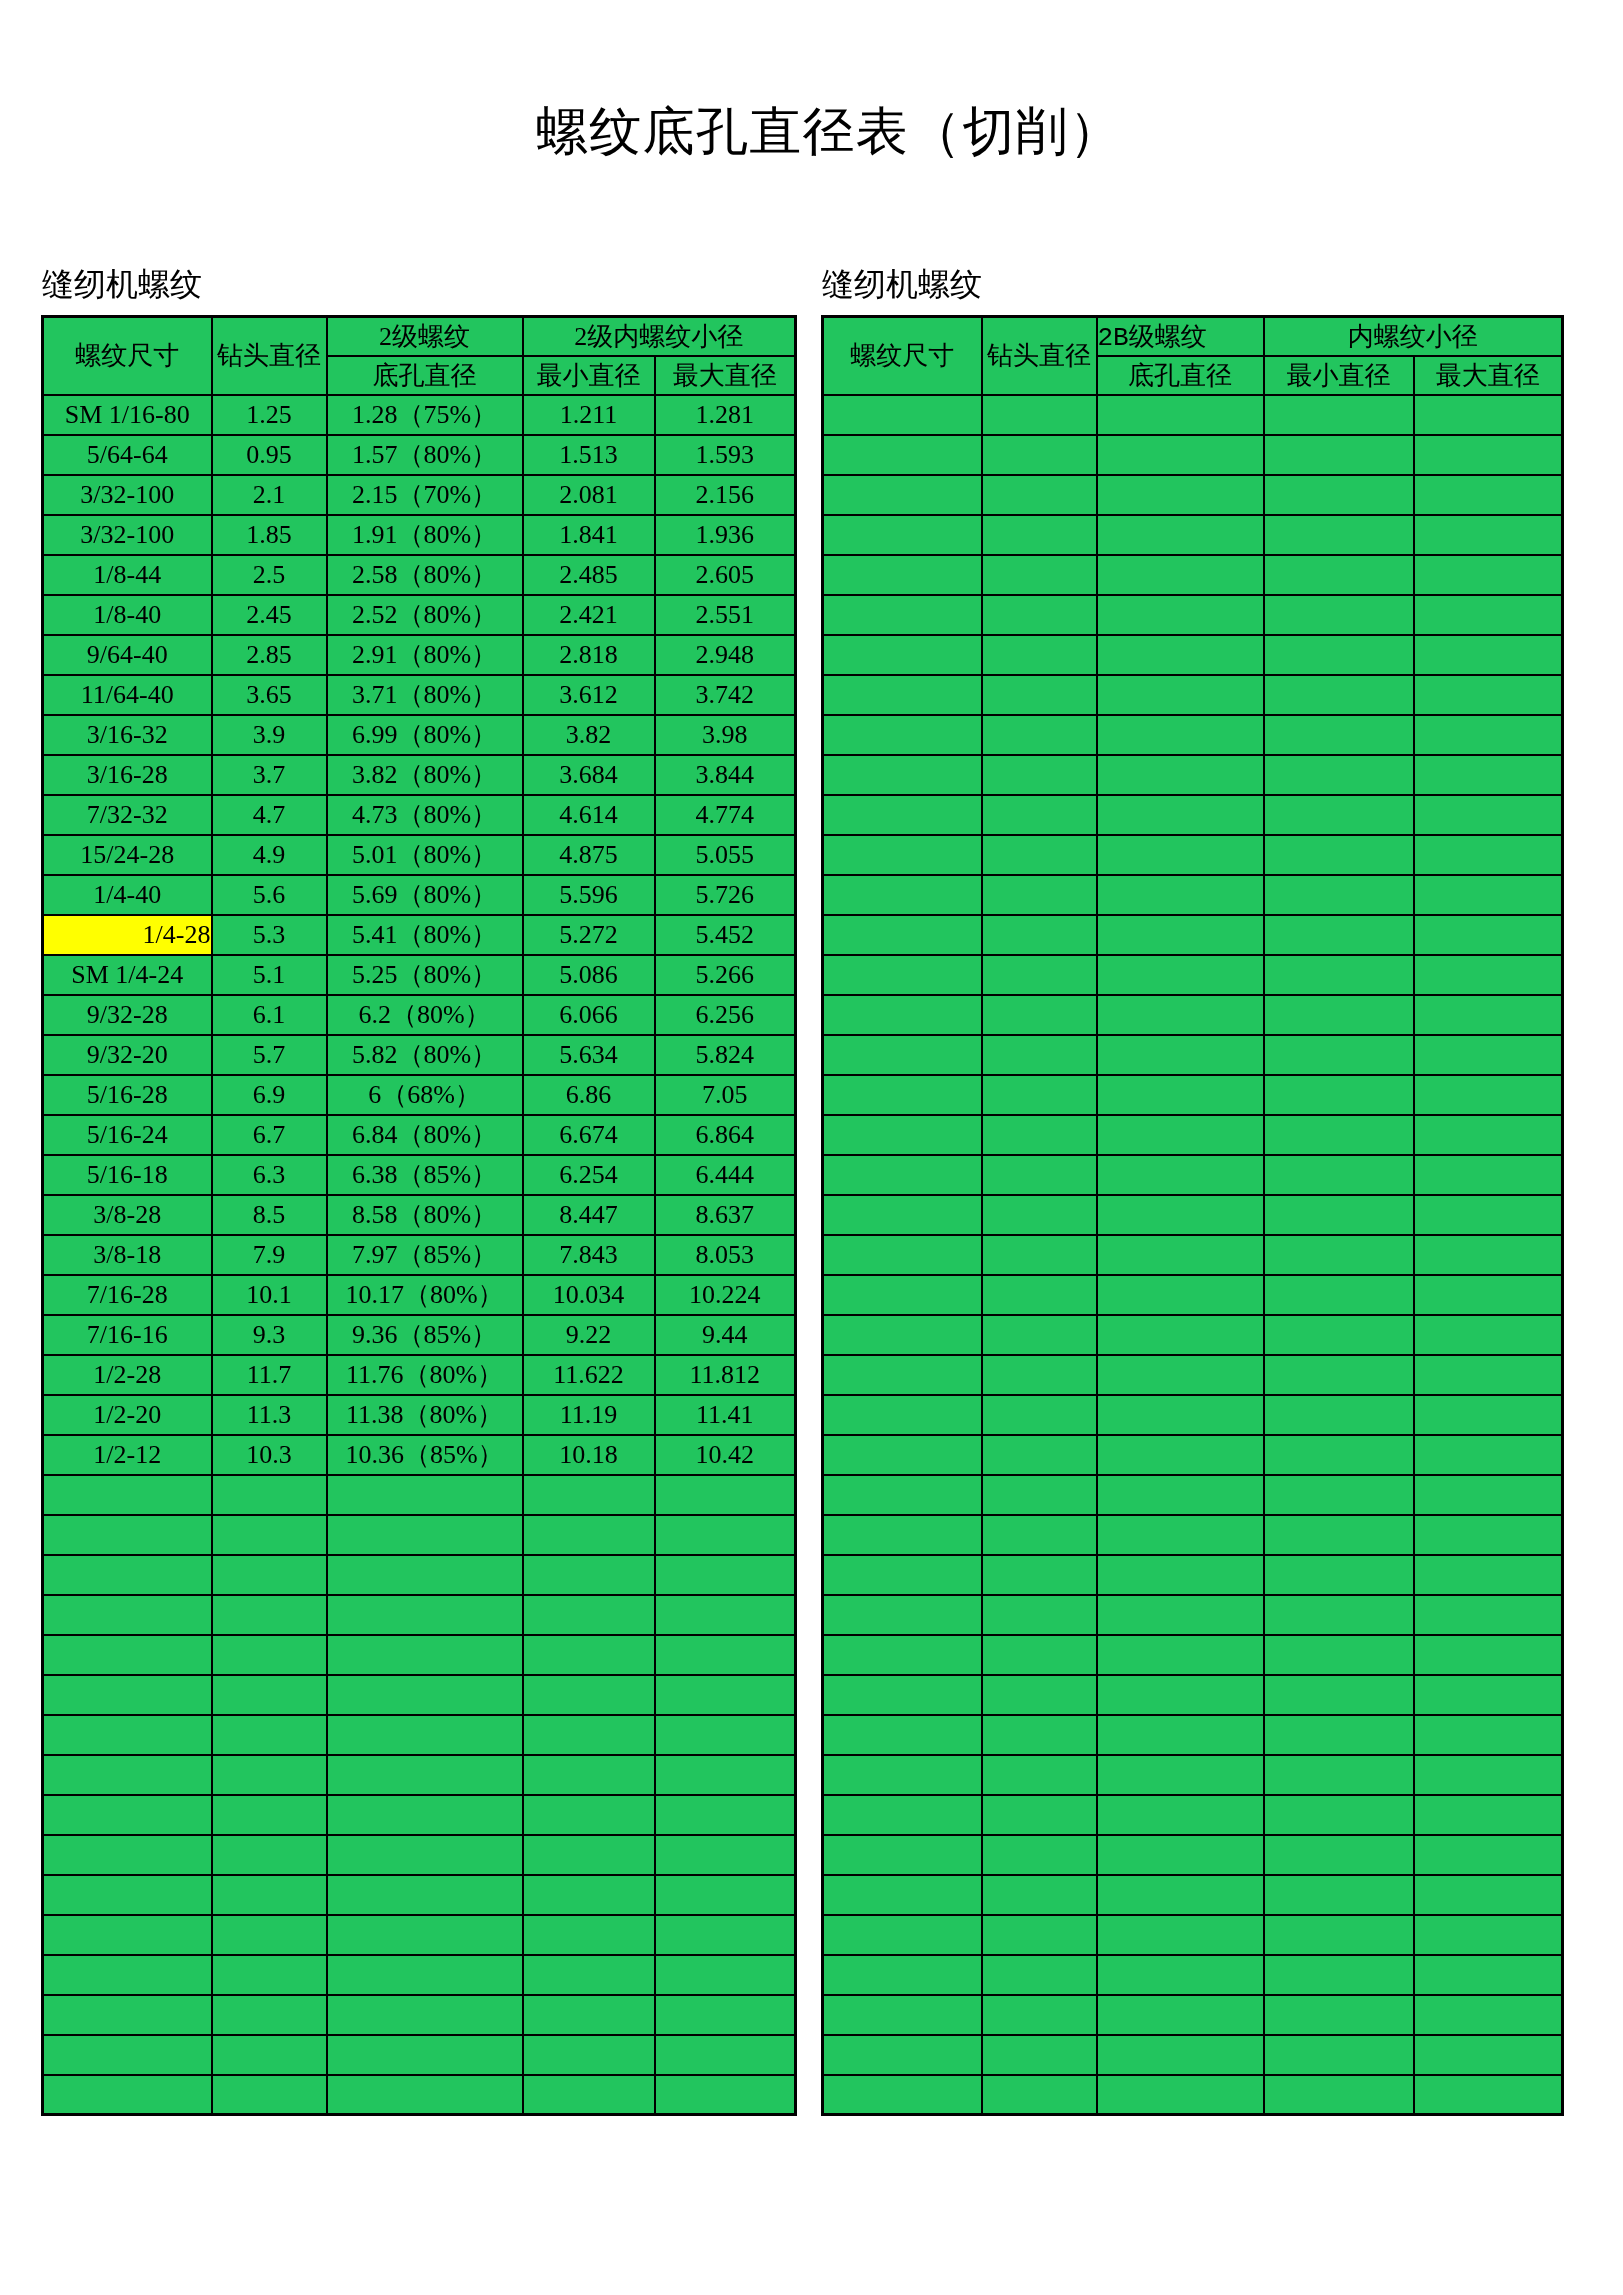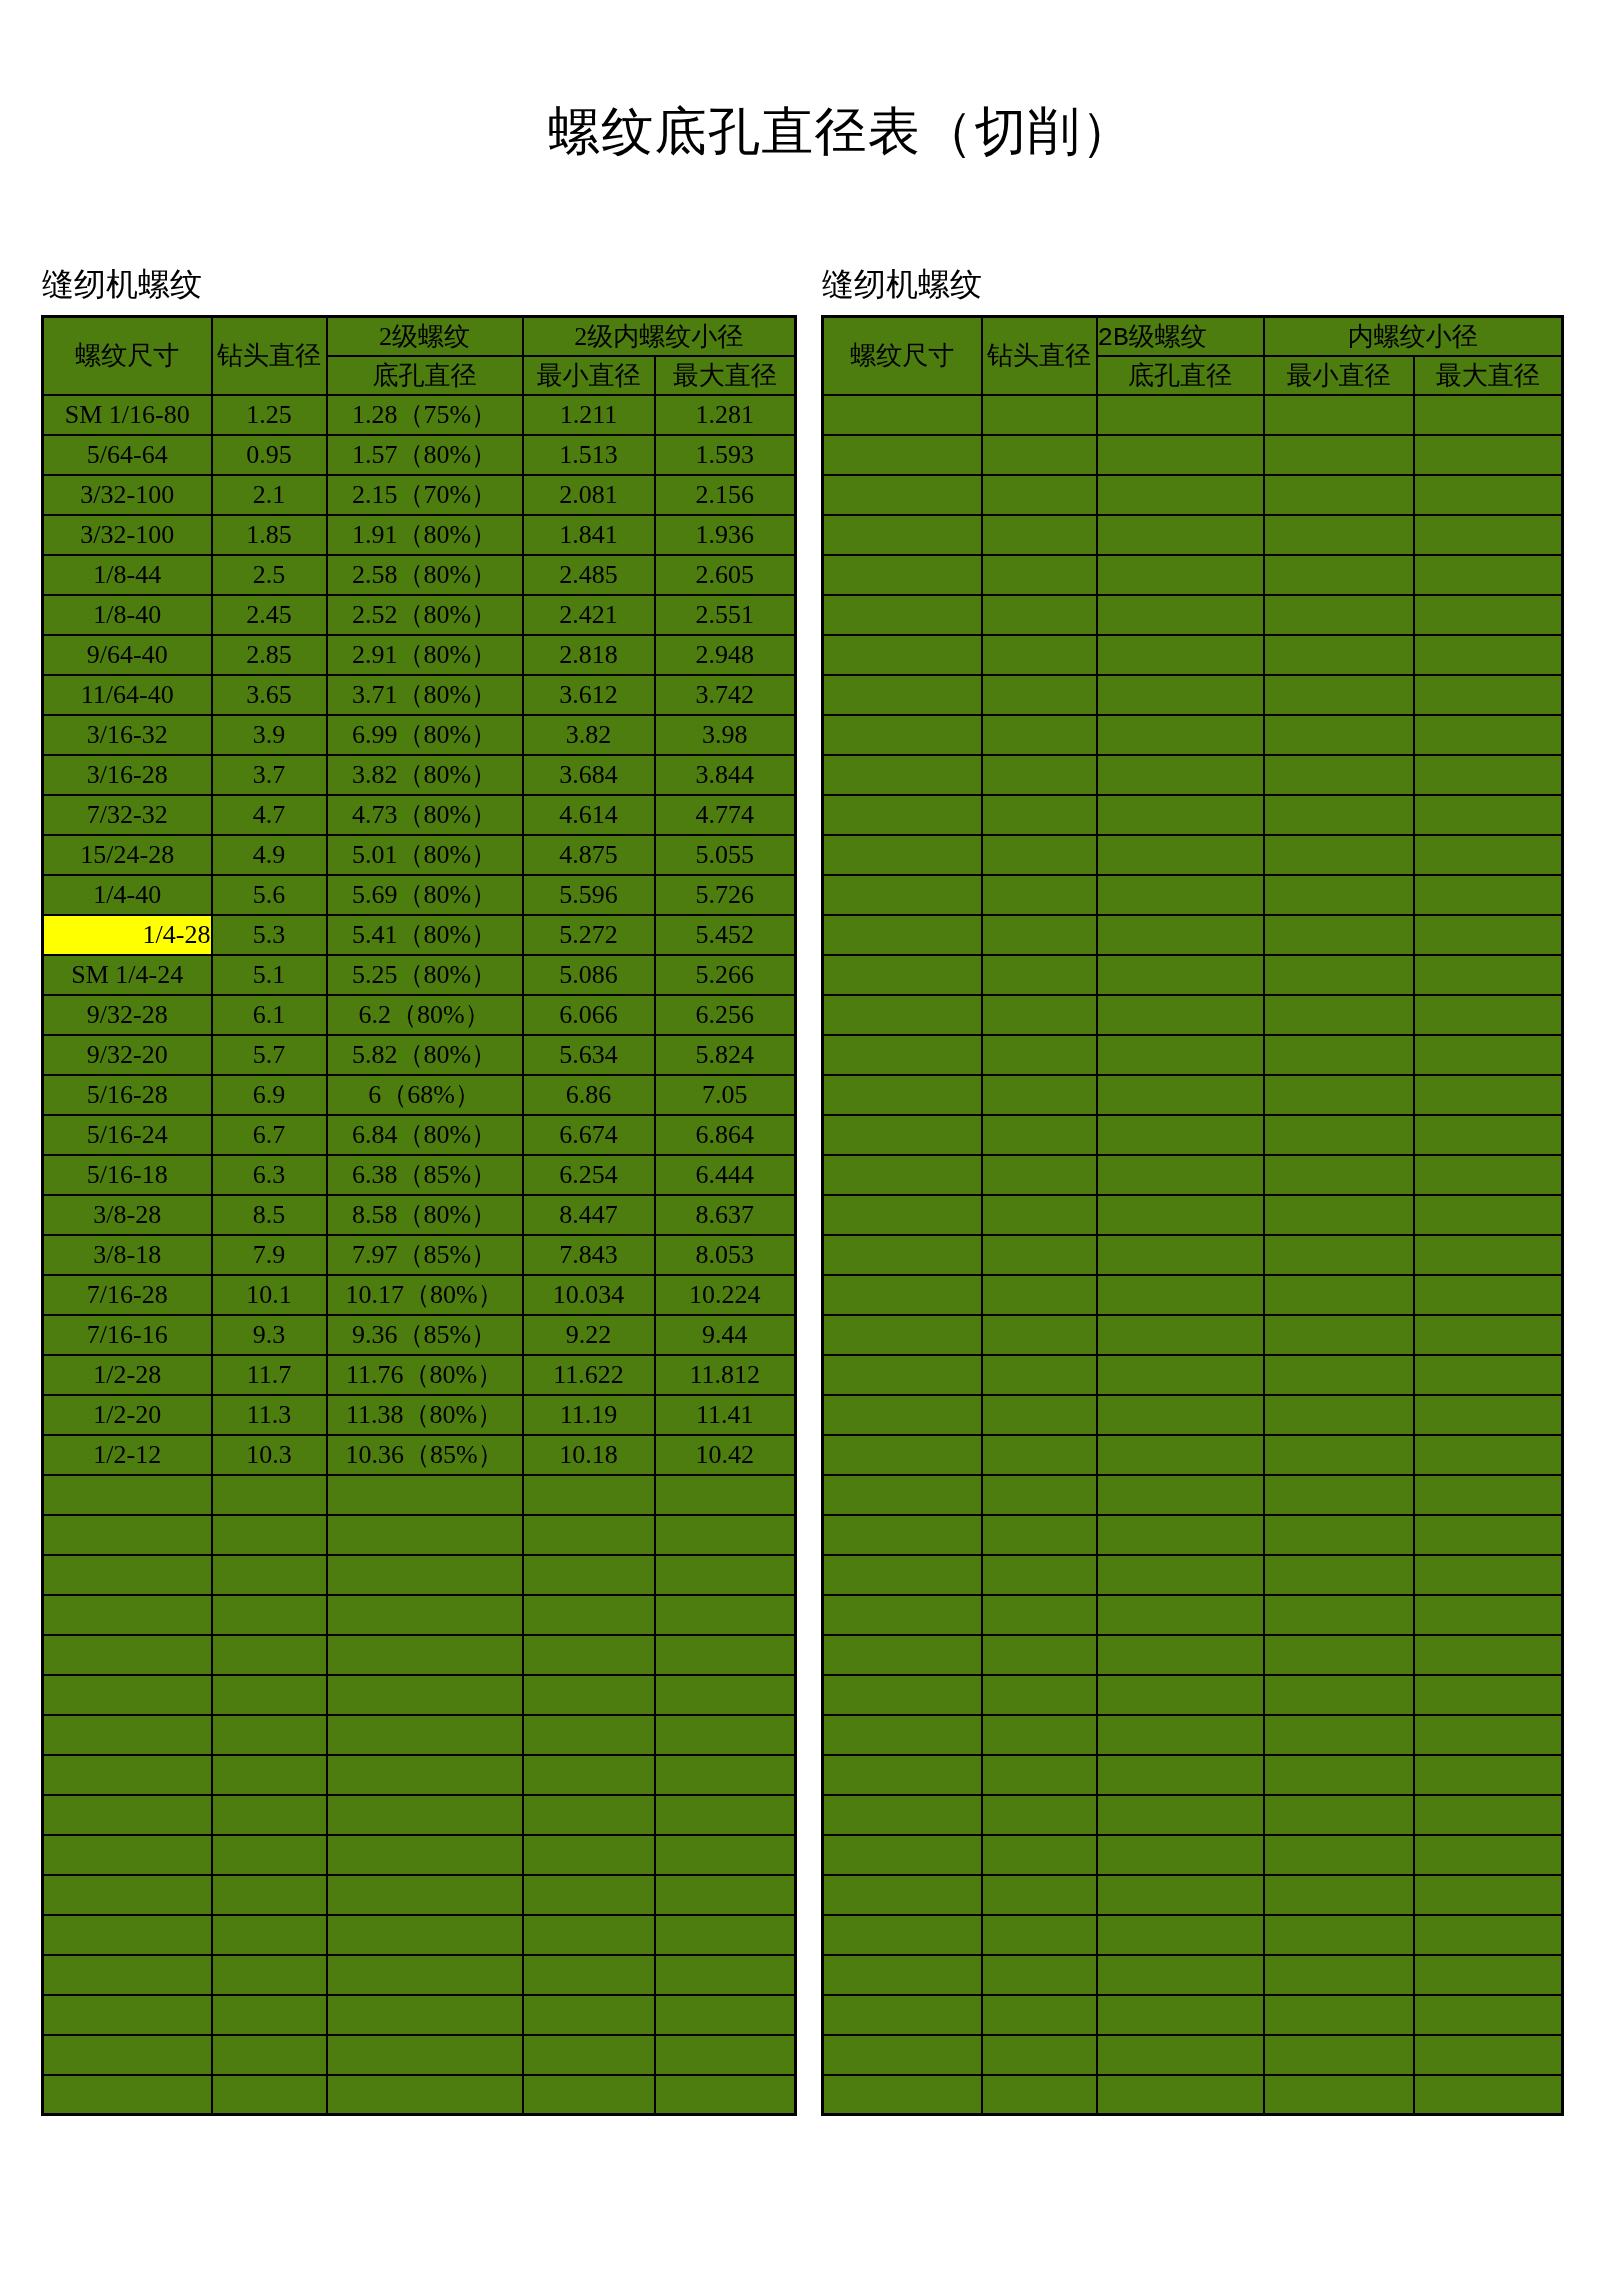--- a/index.html
+++ b/index.html
@@ -6,21 +6,21 @@
   body {
     width: 1623px;
     height: 2295px;
     position: relative;
     background: #ffffff;
     color: #000000;
     font-family: "Liberation Serif", "DejaVu Serif", serif;
   }
   .page-title {
     position: absolute;
-    left: 548px;
+    left: 536px;
     top: 103px;
     margin: 0;
     font-size: 52px;
     font-weight: normal;
     line-height: 1.1;
     letter-spacing: 1.3px;
     white-space: nowrap;
   }
   .section-label {
     position: absolute;
@@ -29,21 +29,21 @@
     white-space: nowrap;
   }
   .sl-left  { left: 42px;  top: 267px; }
   .sl-right { left: 822px; top: 267px; }
 
   table.grid {
     position: absolute;
     top: 315px;
     border-collapse: collapse;
     table-layout: fixed;
-    background: #4d7c0f;
+    background: #22c55e;
     border: 3.9px solid #000000;
   }
   .grid-left  { left: 41px;  }
   .grid-right { left: 821px; }
 
   .grid th, .grid td {
     border: 2.6px solid #000000;
     padding: 0;
     margin: 0;
     text-align: center;

